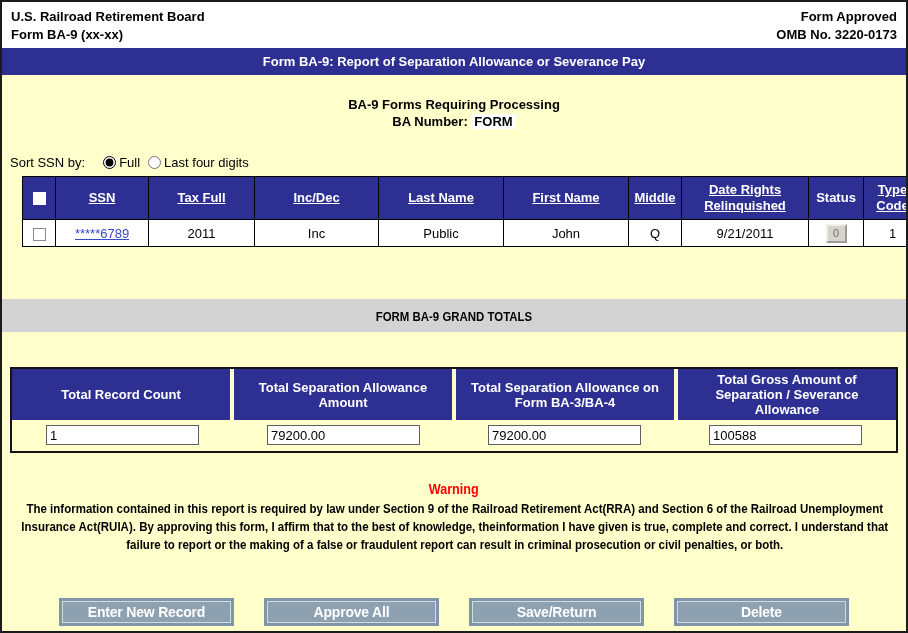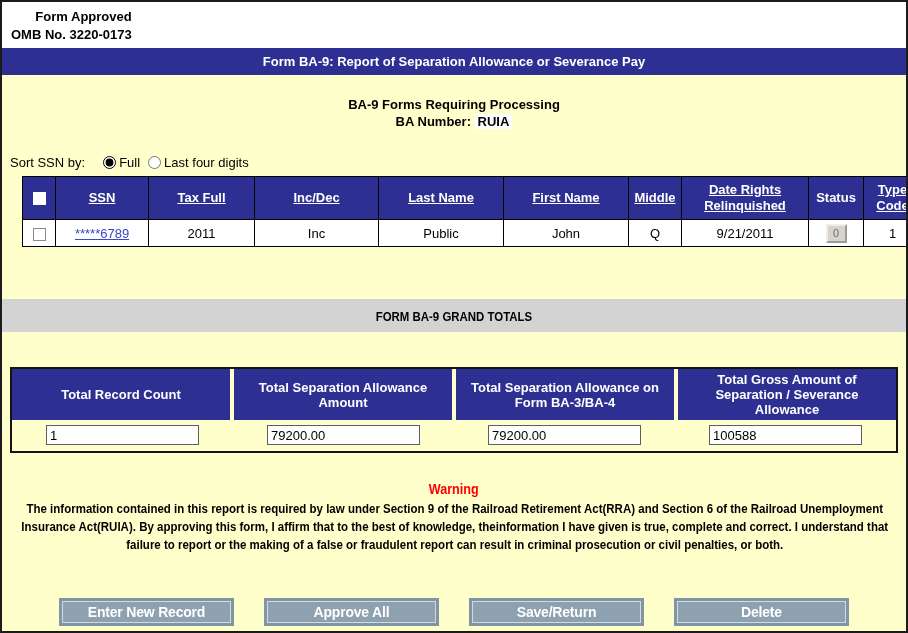--- a/index.html
+++ b/index.html
@@ -144,33 +144,37 @@
     letter-spacing:-0.2px;
     line-height:18px;
   }
 </style>
 </head>
 <body>
 
 <div class="page">
 
   <div class="top-header">
+    <div class="left">
+      <div>U.S. Railroad Retirement Board</div>
+      <div>Form BA-9 (xx-xx)</div>
+    </div>
     <div class="right">
       <div>Form Approved</div>
       <div>OMB No. 3220-0173</div>
     </div>
   </div>
 
   <div class="title-bar">Form BA-9: Report of Separation Allowance or Severance Pay</div>
 
   <div class="subtitle">
     <div class="line">BA-9 Forms Requiring Processing</div>
     <div class="line">
       <span>BA Number:</span>
-      <span class="ba-value">RUIA</span>
+      <span class="ba-value">FORM</span>
     </div>
   </div>
 
   <div class="sort-row">
     <span>Sort SSN by:</span>
     <span class="radio-group">
       <input type="radio" name="sortssn" checked="" style="">
       <span>Full</span>
       <input type="radio" name="sortssn" style="">
       <span>Last four digits</span>

